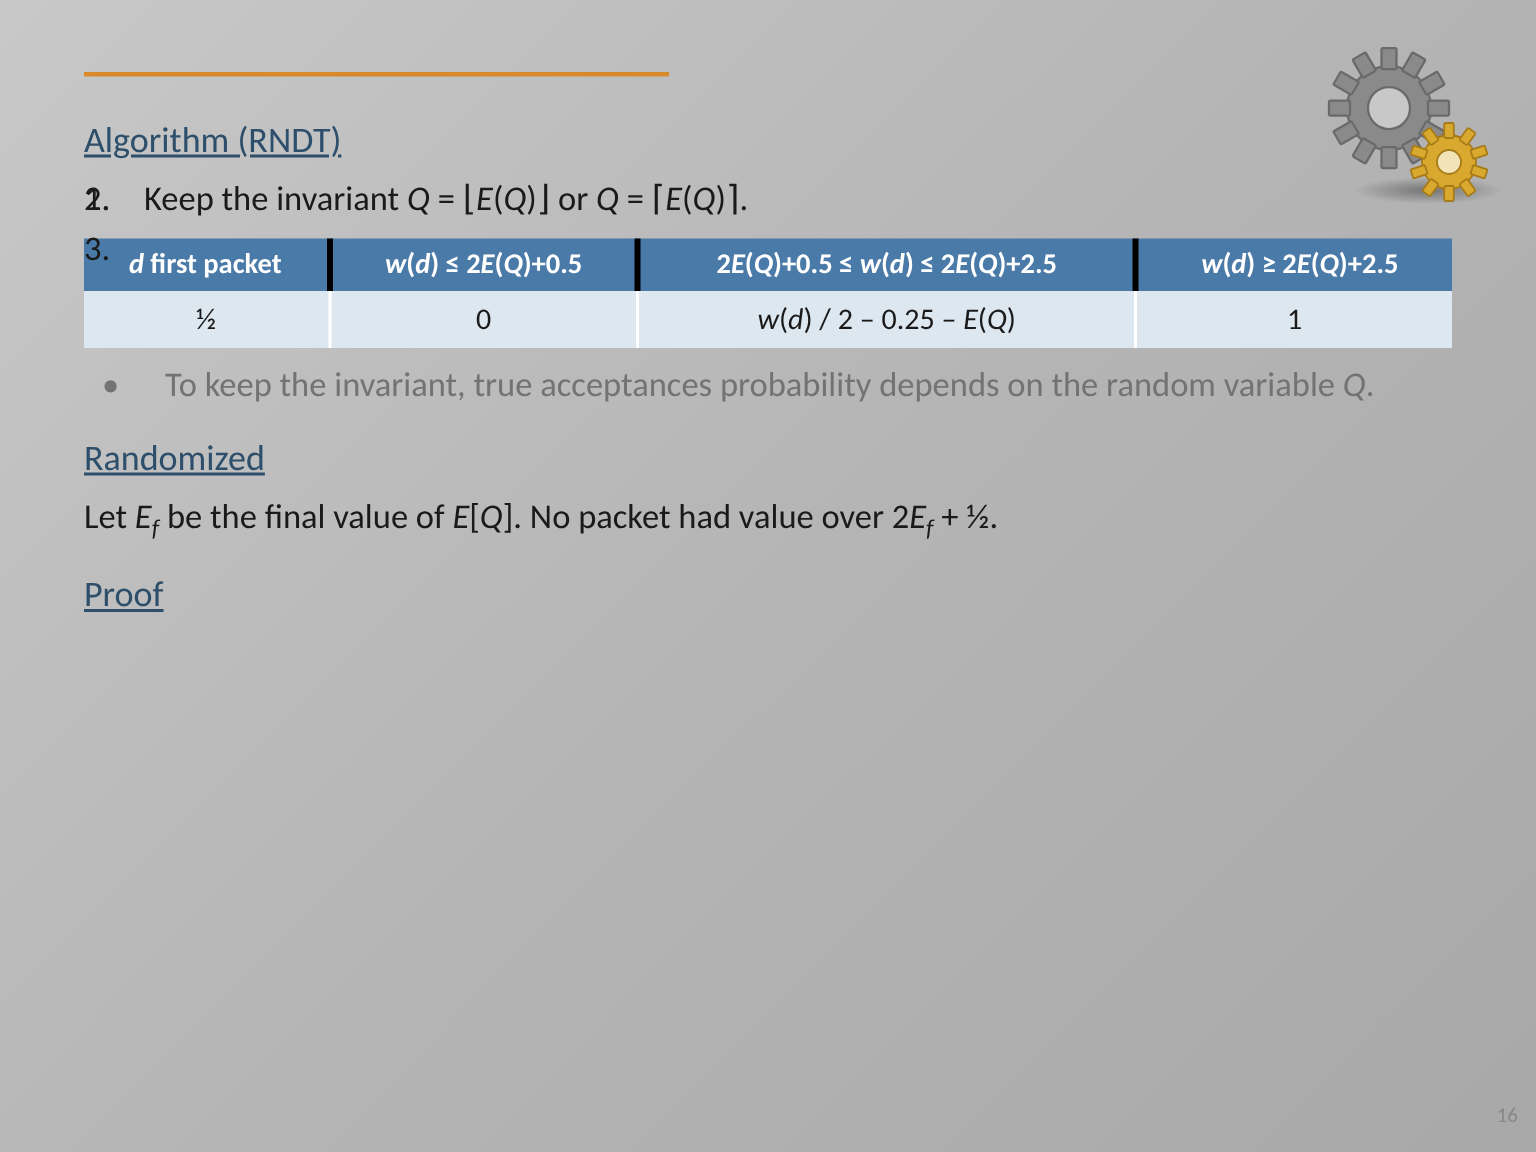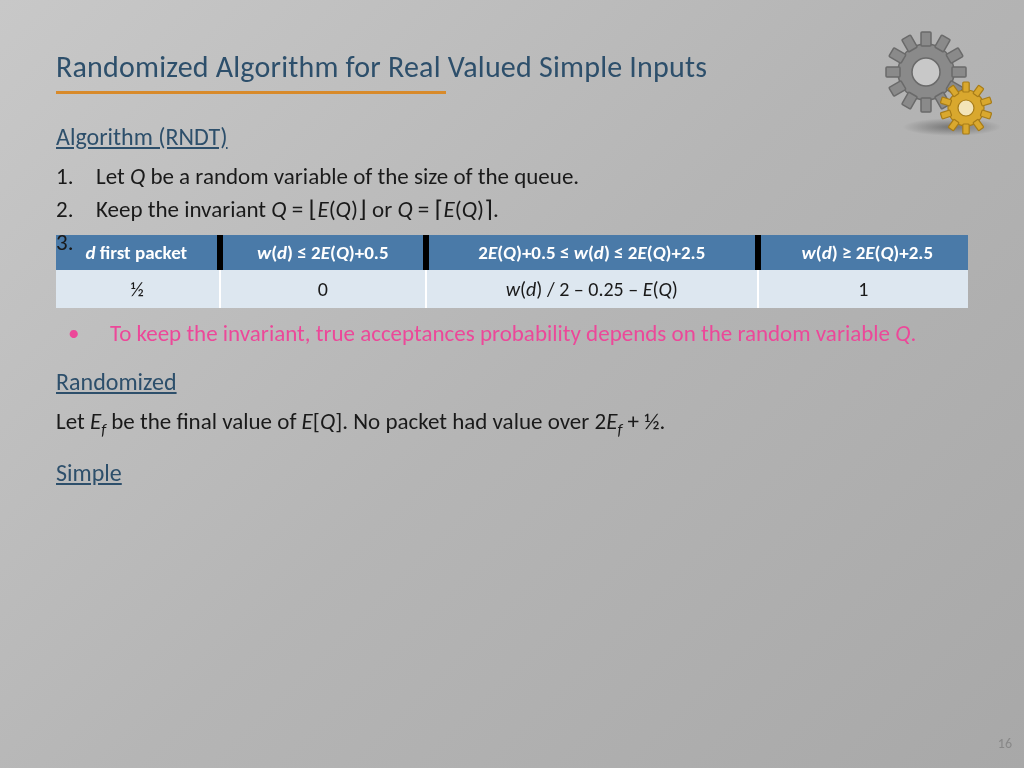--- a/index.html
+++ b/index.html
@@ -59,21 +59,21 @@
   .numlist li .num {
     position: absolute;
     left: -40px;
     width: 32px;
     text-align: left;
   }
   .bulletlist {
     list-style: none;
     padding-left: 40px;
     font-size: 23px;
-    color: #ec4899;
+    color: #737373;
     line-height: 1.35;
     margin-top: 10px;
   }
   .bulletlist li {
     position: relative;
     padding-left: 14px;
   }
   .bulletlist li::before {
     content: "•";
     position: absolute;
@@ -94,21 +94,21 @@
     margin-top: 10px;
     margin-bottom: 6px;
     font-size: 19px;
   }
   table.prob th {
     background: #4a7aa8;
     color: #ffffff;
     font-weight: 700;
     padding: 6px 10px;
     text-align: center;
-    border-right: 6px solid #000000;
+    border-right: 4px solid #000000;
   }
   table.prob th:last-child { border-right: none; padding-left: 16px; }
   table.prob td {
     background: #dde7f0;
     color: #1a1a1a;
     padding: 7px 10px;
     text-align: center;
     border-right: 2px solid #ffffff;
     font-size: 20px;
   }
@@ -169,29 +169,27 @@
         <use href="#smallteeth" transform="rotate(180)"></use>
         <use href="#smallteeth" transform="rotate(216)"></use>
         <use href="#smallteeth" transform="rotate(252)"></use>
         <use href="#smallteeth" transform="rotate(288)"></use>
         <use href="#smallteeth" transform="rotate(324)"></use>
       </g>
       <circle r="8" fill="#f3e4b8" stroke="#a77c18" stroke-width="1.2"></circle>
     </g>
   </svg>
 
-  <div class="title">Randomized Algorithm for Real Valued Simple Inputs</div>
   <div class="title-underline"></div>
 
   <div class="heading first">Algorithm (RNDT)</div>
 
   <ol class="numlist">
     <li>
       <span class="num">1.</span>
-      <span>Let <span class="ital">Q</span> be a random variable of the size of the queue.</span>
     </li>
     <li>
       <span class="num">2.</span>
       <span>Keep the invariant <span class="ital">Q</span> = ⌊<span class="ital">E</span>(<span class="ital">Q</span>)⌋ or <span class="ital">Q</span> = ⌈<span class="ital">E</span>(<span class="ital">Q</span>)⌉.</span>
     </li>
     <li>
       <span class="num">3.</span>
     </li>
   </ol>
 
@@ -212,16 +210,16 @@
   </tbody>
     </table>
 
   <ul class="bulletlist">
     <li>To keep the invariant, true acceptances probability depends on the random variable <span class="ital">Q</span>.</li>
   </ul>
 
   <div class="heading">Randomized</div>
   <div class="body-text">Let <span class="ital">E<span class="sub">f</span></span> be the final value of <span class="ital">E</span>[<span class="ital">Q</span>]. No packet had value over 2<span class="ital">E<span class="sub">f</span></span> + ½.</div>
 
-  <div class="heading">Simple</div>
+  <div class="heading">Proof</div>
 
   <div class="page-num">16</div>
 </div>
 
 </body></html>

